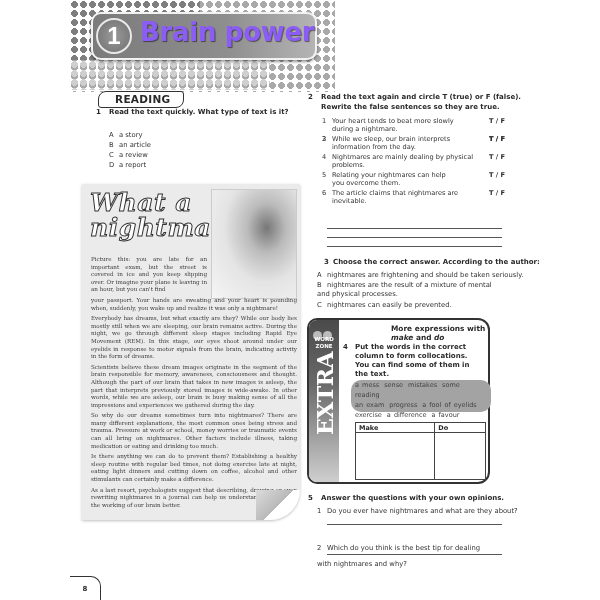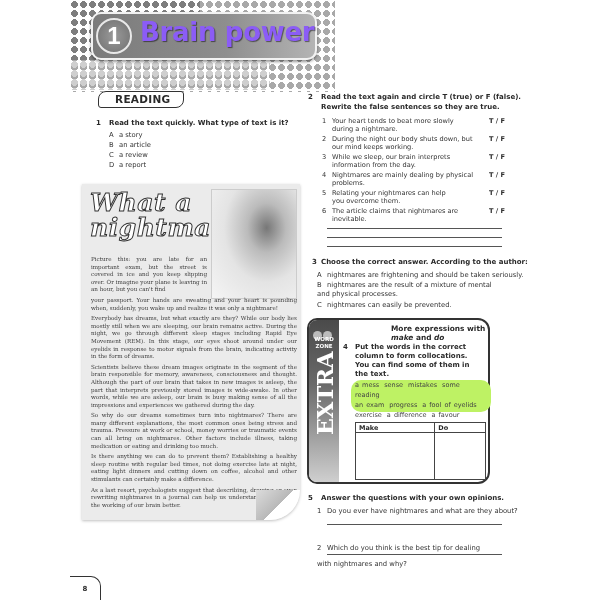--- a/index.html
+++ b/index.html
@@ -50,40 +50,40 @@
   .extra-bar{position:absolute;left:0;top:0;width:30px;height:100%;background:linear-gradient(180deg,#4a4a4a 0%,#6a6a6a 40%,#cfcfcf 100%);border-radius:8px 0 0 8px;}
   .extra-dots{position:absolute;left:4px;top:5px;}
   .extra-dots span{display:inline-block;width:9px;height:9px;border-radius:50%;background:#bcbcbc;margin-right:1px;}
   .wz{position:absolute;left:2px;top:16px;width:26px;color:#fff;font:bold 5.5px "DejaVu Sans",sans-serif;text-align:center;line-height:6.5px;}
   .extra-word{position:absolute;left:3px;top:32px;color:#fff;font:bold 22px "DejaVu Serif",serif;writing-mode:vertical-rl;transform:rotate(180deg);letter-spacing:-.5px;}
   .extra-head{position:absolute;left:34px;top:4px;font:bold 7.4px "DejaVu Sans",sans-serif;margin-left:48px;}
   .extra-head i{font-style:italic;}
   .q4{position:absolute;left:34px;top:23px;width:140px;font:bold 7px "DejaVu Sans",sans-serif;line-height:9px;}
   .q4 .n{position:absolute;left:0;}
   .q4 .t{display:block;padding-left:12px;}
-  .wordbox{position:absolute;left:42px;top:60px;width:132px;height:32px;background:#bef264;border-radius:10px;
+  .wordbox{position:absolute;left:42px;top:60px;width:132px;height:32px;background:#a3a3a3;border-radius:10px;
     font:6.5px "DejaVu Sans",sans-serif;line-height:10px;padding:0 4px;color:#444;word-spacing:1px;}
   .wordbox span{margin-right:5px;}
   .md-table{position:absolute;left:46px;top:102px;width:131px;height:58px;border-collapse:collapse;font:bold 6.5px "DejaVu Sans",sans-serif;}
   .md-table th{border:1px solid #444;text-align:left;height:9px;padding:0 3px;}
   .md-table td{border:1px solid #444;}
 </style>
 </head>
 <body>
 
 <div class="dots"></div>
 <div class="dots2"></div>
 <div class="dotsband"></div>
 <div class="title-bar"></div>
 <div class="unit-num">1</div>
 <div class="unit-title">Brain power</div>
 
 <div class="reading-badge">READING</div>
 
-<div class="q" style="left:96px;top:119px;">
+<div class="q" style="left:96px;top:108px;">
   <span class="qnum">1</span><span>Read the text quickly. What type of text is it?</span>
 </div>
 <div class="opt" style="left:109px;top:131px;"><span class="ol">A</span><span>a story</span></div>
 <div class="opt" style="left:109px;top:141px;"><span class="ol">B</span><span>an article</span></div>
 <div class="opt" style="left:109px;top:151px;"><span class="ol">C</span><span>a review</span></div>
 <div class="opt" style="left:109px;top:161px;"><span class="ol">D</span><span>a report</span></div>
 
 <div class="article">
   <div class="art-title">
     <div>What a</div>
@@ -109,21 +109,20 @@
   <span class="qnum"></span><span>Rewrite the false sentences so they are true.</span>
 </div>
 <div class="tf-list">
   <div class="tf-item">
       <span class="n">1</span>
       <span class="t">Your heart tends to beat more slowly during a nightmare.</span>
       <span class="tf">T / F</span>
     </div>
   <div class="tf-item">
       <span class="n">2</span>
-      <span class="t">During the night our body shuts down, but our mind keeps working.</span>
       <span class="tf">T / F</span>
     </div>
   <div class="tf-item">
       <span class="n">3</span>
       <span class="t">While we sleep, our brain interprets information from the day.</span>
       <span class="tf">T / F</span>
     </div>
   <div class="tf-item">
       <span class="n">4</span>
       <span class="t" style="width:160px">Nightmares are mainly dealing by physical problems.</span>
@@ -137,21 +136,21 @@
   <div class="tf-item">
       <span class="n">6</span>
       <span class="t" style="width:160px">The article claims that nightmares are inevitable.</span>
       <span class="tf">T / F</span>
     </div>
 </div>
 <div class="line" style="left:327px;top:228px;width:175px;"></div>
 <div class="line" style="left:327px;top:237px;width:175px;"></div>
 <div class="line" style="left:327px;top:246px;width:175px;"></div>
 
-<div class="q" style="left:308px;top:258px;text-align:center;">
+<div class="q" style="left:320px;top:258px;text-align:center;">
   <span class="qnum">3</span><span>Choose the correct answer. According to the author:</span>
 </div>
 <div class="opt" style="left:317px;top:271px;"><span class="ol">A</span><span>nightmares are frightening and should be taken seriously.</span></div>
 <div class="opt" style="left:317px;top:281px;width:180px;line-height:9px;"><span class="ol">B</span><span>nightmares are the result of a mixture of mental and physical processes.</span></div>
 <div class="opt" style="left:317px;top:301px;"><span class="ol">C</span><span>nightmares can easily be prevented.</span></div>
 
 <div class="extra">
   <div class="extra-bar">
     <div class="extra-dots"><span></span><span></span></div>
     <div class="wz">

